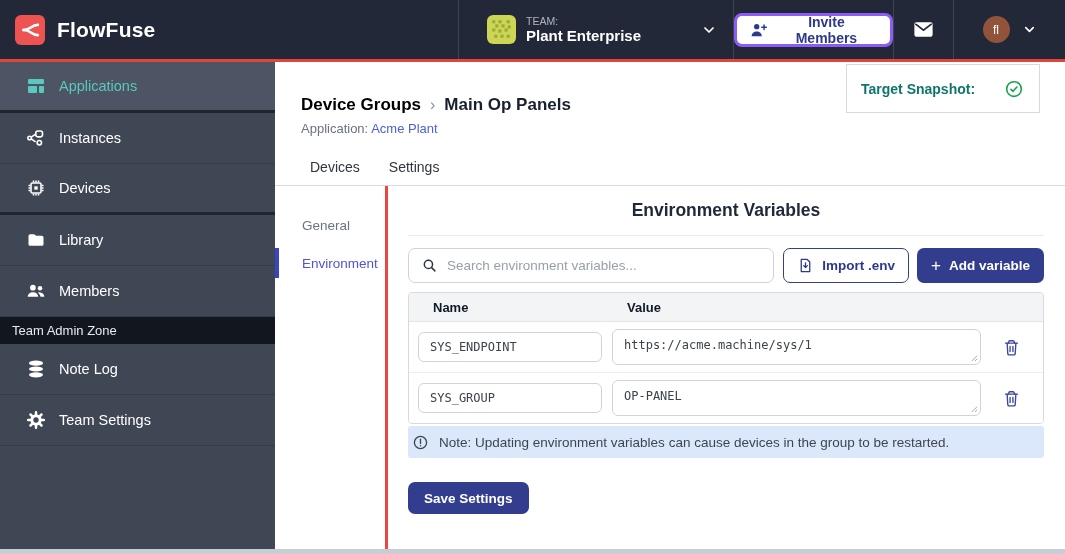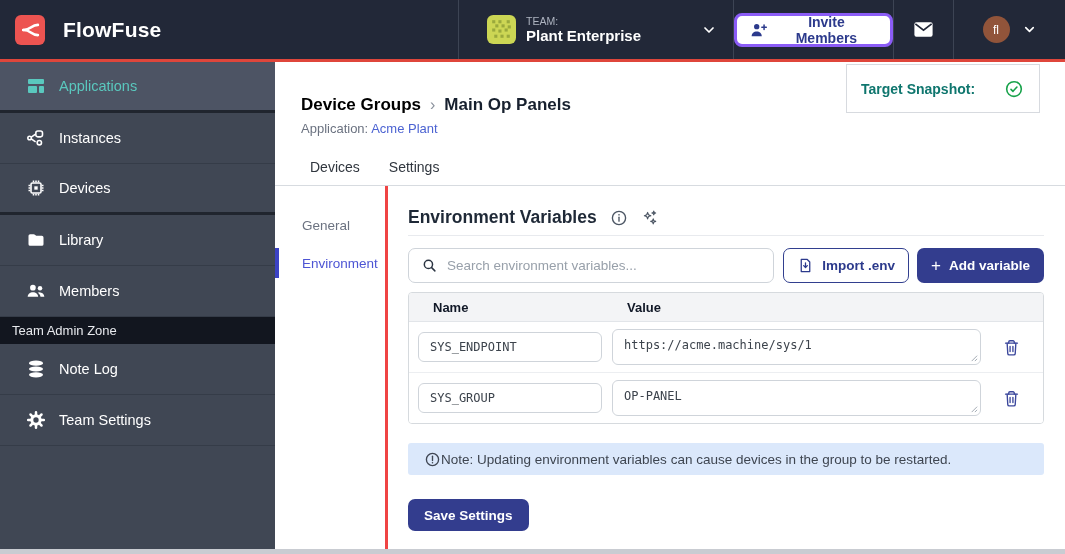--- a/index.html
+++ b/index.html
@@ -3,21 +3,21 @@
 <meta charset="utf-8">
 <style>
   * { margin:0; padding:0; box-sizing:border-box; }
   html,body { width:1065px; height:554px; overflow:hidden; }
   body { font-family:"Liberation Sans","DejaVu Sans",sans-serif; background:#fff; position:relative; }
   svg { display:block; }
 
   
   .topbar { position:absolute; top:0; left:0; width:1065px; height:62px; background:#222838;
             border-bottom:3px solid #df463b; display:flex; align-items:stretch; }
-  .brand { display:flex; align-items:center; gap:18px; padding-left:15px; width:458px; cursor:pointer; }
+  .brand { display:flex; align-items:center; gap:12px; padding-left:15px; width:458px; cursor:pointer; }
   .logo-tile { width:30px; height:30px; border-radius:6px; background:#ed5451; display:flex; align-items:center; justify-content:center; }
   .brand-name { color:#fff; font-size:21px; font-weight:700; letter-spacing:.2px; }
   .hdr-sep { width:1px; background:#3d4454; }
   .team-selector { width:274px; display:flex; align-items:center; gap:10px; padding:0 16px 0 28px; cursor:pointer; }
   .team-avatar { width:29px; height:29px; flex:0 0 auto; }
   .team-text { display:flex; flex-direction:column; flex:1; line-height:1.15; }
   .team-label { color:#aeb4c0; font-size:10.5px; }
   .team-name { color:#fff; font-size:15px; font-weight:600; }
   .chev { color:#fff; }
   .invite-wrap { width:159px; display:flex; align-items:center; justify-content:center; }
@@ -53,21 +53,21 @@
   .snapshot-label { font-size:14px; font-weight:600; color:#0f766e; }
   .tabs { margin-top:23px; padding-left:35px; display:flex; gap:29px; border-bottom:1px solid #d7dbe0; }
   .tab { font-size:14px; color:#30363e; padding-bottom:10px; cursor:pointer; }
   .content { flex:1; display:flex; min-height:0; }
   .subnav { width:113px; border-right:3px solid #ef4444; padding-top:24px; }
   .subnav-item { height:30px; display:flex; align-items:center; padding-left:23px; font-size:13.5px; color:#6b7280;
                  border-left:4px solid transparent; cursor:pointer; margin-bottom:8px; }
   .subnav-item.active { color:#4d55d4; border-left-color:#3c43c4; }
 
   .panel { flex:1; padding:14px 21px 0 20px; }
-  .panel-head { height:36px; display:flex; align-items:center; gap:13px; border-bottom:1px solid #e8eaee; }
+  .panel-head { height:36px; display:flex; align-items:center; gap:13px; border-bottom:1px solid #e8eaee;flex-direction:column; }
   .panel-title { font-size:17.5px; font-weight:600; color:#1f2937; }
   .head-icon { cursor:pointer; }
 
   .toolbar { margin-top:12px; display:flex; align-items:center; }
   .search-box { flex:1; height:35px; border:1px solid #cfd4da; border-radius:7px; display:flex; align-items:center;
                 padding:0 10px 0 12px; gap:9px; background:#fff; }
   .search-box input { border:none; outline:none; flex:1; font-size:13.5px; color:#333; font-family:inherit; }
   .search-box input::placeholder { color:#98a0aa; }
   .btn-import { margin-left:9px; height:35px; padding:0 13px; background:#fff; border:1.5px solid #323f8f; border-radius:7px;
                 color:#2c3a8c; font-size:13.5px; font-weight:700; display:flex; align-items:center; gap:8px; cursor:pointer;
@@ -86,22 +86,22 @@
   .name-input { width:184px; height:30px; border:1px solid #cfd4da; border-radius:6px; padding:0 11px;
                 font-family:"DejaVu Sans Mono","Liberation Mono",monospace; font-size:12px; color:#3c434c; outline:none; }
   .value-wrap { flex:1; position:relative; }
   .value-area { width:100%; height:36px; border:1px solid #cfd4da; border-radius:6px; padding:8px 11px 0;
                 font-family:"DejaVu Sans Mono","Liberation Mono",monospace; font-size:12px; color:#3c434c;
                 resize:none; overflow:hidden; outline:none; display:block; }
   .resize-handle { position:absolute; right:3px; bottom:3px; }
   .trash-btn { width:40px; height:30px; display:flex; align-items:center; justify-content:center; background:none;
                border:none; cursor:pointer; }
 
-  .note-banner { margin-top:19px; height:32px; background:#dbe8fb; border-radius:3px; display:flex; align-items:center;
-                 gap:0; padding-left:16px; font-size:13.5px; color:#3e4550; }
+  .note-banner { margin-top:2px; height:32px; background:#dbe8fb; border-radius:3px; display:flex; align-items:center;
+                 gap:10px; padding-left:4px; font-size:13.5px; color:#3e4550; }
   .btn-save { margin-top:24px; height:32px; padding:0 16px; background:#333d8e; border:none; border-radius:7px;
               color:#fff; font-size:13.5px; font-weight:700; cursor:pointer; font-family:inherit; }
 
   .bottom-strip { position:absolute; left:0; right:0; bottom:0; height:5px; background:#c9ccd2; z-index:20; }
 </style>
 </head>
 <body>
 
 <header class="topbar">
   <div class="brand">

